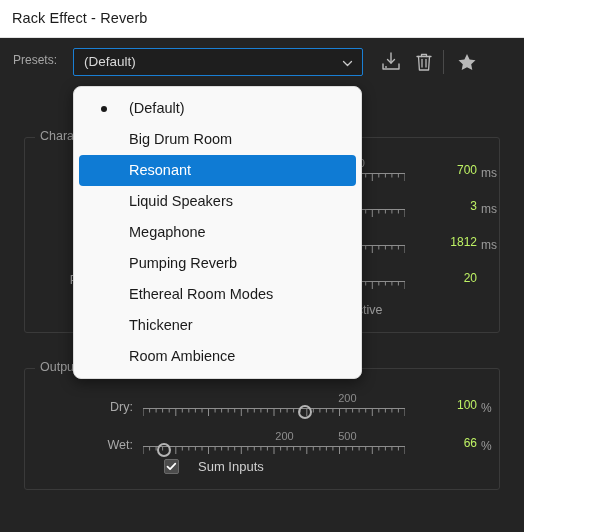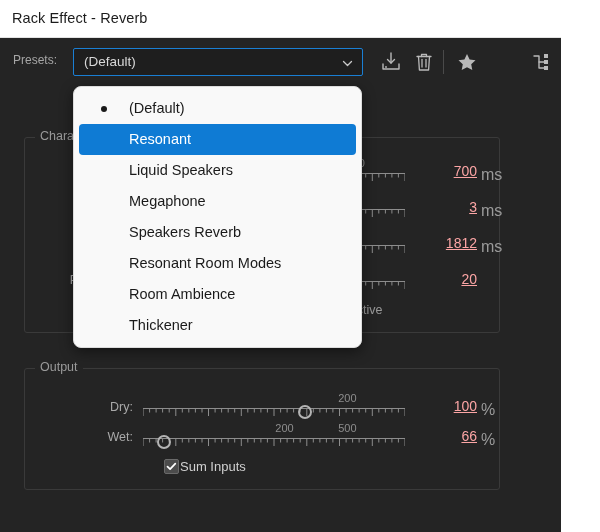--- a/index.html
+++ b/index.html
@@ -14,21 +14,20 @@
     font-family: "Liberation Sans", sans-serif;
     -webkit-font-smoothing: antialiased;
   }
 
   #app {
     position: relative;
     width: 524px;
     height: 532px;
     background: #242424;
     overflow: hidden;
-    padding-left: 37px;
   }
 
   
   .titlebar {
     position: absolute;
     left: 0; top: 0;
     width: 600px;
     height: 37px;
     background: #ffffff;
     border-bottom: 1px solid #e3e3e3;
@@ -215,30 +214,29 @@
     box-sizing: border-box;
     transform: translateX(-50%);
     cursor: pointer;
   }
   .param-value {
     position: absolute;
     left: 388px;
     top: 7px;
     width: 64px;
     text-align: right;
-    font-size: 14px;
-    color: #fca5a5;
-    white-space: nowrap;
-    text-decoration: underline;
+    font-size: 12px;
+    color: #bef264;
+    white-space: nowrap;
   }
   .param-unit {
     position: absolute;
     left: 456px;
     top: 10px;
-    font-size: 16px;
+    font-size: 12px;
     color: #9a9a9a;
     white-space: nowrap;
   }
 
   
   .mode-row {
     position: absolute;
     left: 0;
     top: 163px;
     width: 476px;
@@ -255,21 +253,21 @@
   }
 
   
   .checkbox-row {
     position: absolute;
     left: 164px;
     top: 456px;
     height: 20px;
     display: flex;
     align-items: center;
-    gap: 1px;
+    gap: 19px;
     cursor: pointer;
   }
   .checkbox-box {
     width: 15px;
     height: 15px;
     background: #4c4c4c;
     border: 1px solid #6a6a6a;
     border-radius: 2px;
     box-sizing: border-box;
     position: relative;
@@ -674,21 +672,21 @@
               <path d="M262.0 0.5 L262.0 8" stroke="#8d8d8d" stroke-width="1"></path>
             </svg>
             <div class="slider-ticklabels">
               <span class="tick-label" style="left: 78%;">200</span>
             </div>
             <div class="slider-knob" style="left: 62%;"></div>
           </div>
           <div class="param-value">100</div>
           <div class="param-unit">%</div>
         </div>
-        <div class="param-row" style="top: 52px;">
+        <div class="param-row" style="top: 60px;">
           <div class="param-label">Wet:</div>
           <div class="slider">
             <svg width="262" height="9" class="slider-scale">
               <path d="M0 0.5 L262 0.5" stroke="#8d8d8d" stroke-width="1"></path>
               <path d="M0.0 0.5 L0.0 8" stroke="#8d8d8d" stroke-width="1"></path>
               <path d="M6.6 0.5 L6.6 4.5" stroke="#8d8d8d" stroke-width="1"></path>
               <path d="M13.1 0.5 L13.1 4.5" stroke="#8d8d8d" stroke-width="1"></path>
               <path d="M19.6 0.5 L19.6 4.5" stroke="#8d8d8d" stroke-width="1"></path>
               <path d="M26.2 0.5 L26.2 4.5" stroke="#8d8d8d" stroke-width="1"></path>
               <path d="M32.8 0.5 L32.8 8" stroke="#8d8d8d" stroke-width="1"></path>
@@ -744,22 +742,23 @@
     <span class="checkbox-box">
       <svg width="11" height="11" viewBox="0 0 11 11">
         <path d="M1.5 5.6 L4.1 8.2 L9.3 2.6" fill="none" stroke="#ffffff" stroke-width="1.7" stroke-linecap="round" stroke-linejoin="round"></path>
       </svg>
     </span>
     <span class="checkbox-label">Sum Inputs</span>
   </div>
 
   <div class="dropdown" id="presets-dropdown">
       <div class="dropdown-item">(Default)<span class="dropdown-bullet"></span></div>
+      <div class="dropdown-item">Big Drum Room</div>
       <div class="dropdown-item selected">Resonant</div>
       <div class="dropdown-item">Liquid Speakers</div>
       <div class="dropdown-item">Megaphone</div>
-      <div class="dropdown-item">Speakers Reverb</div>
-      <div class="dropdown-item">Resonant Room Modes</div>
+      <div class="dropdown-item">Pumping Reverb</div>
+      <div class="dropdown-item">Ethereal Room Modes</div>
+      <div class="dropdown-item">Thickener</div>
       <div class="dropdown-item">Room Ambience</div>
-      <div class="dropdown-item">Thickener</div>
     </div>
 
 </div>
 
 </body></html>

